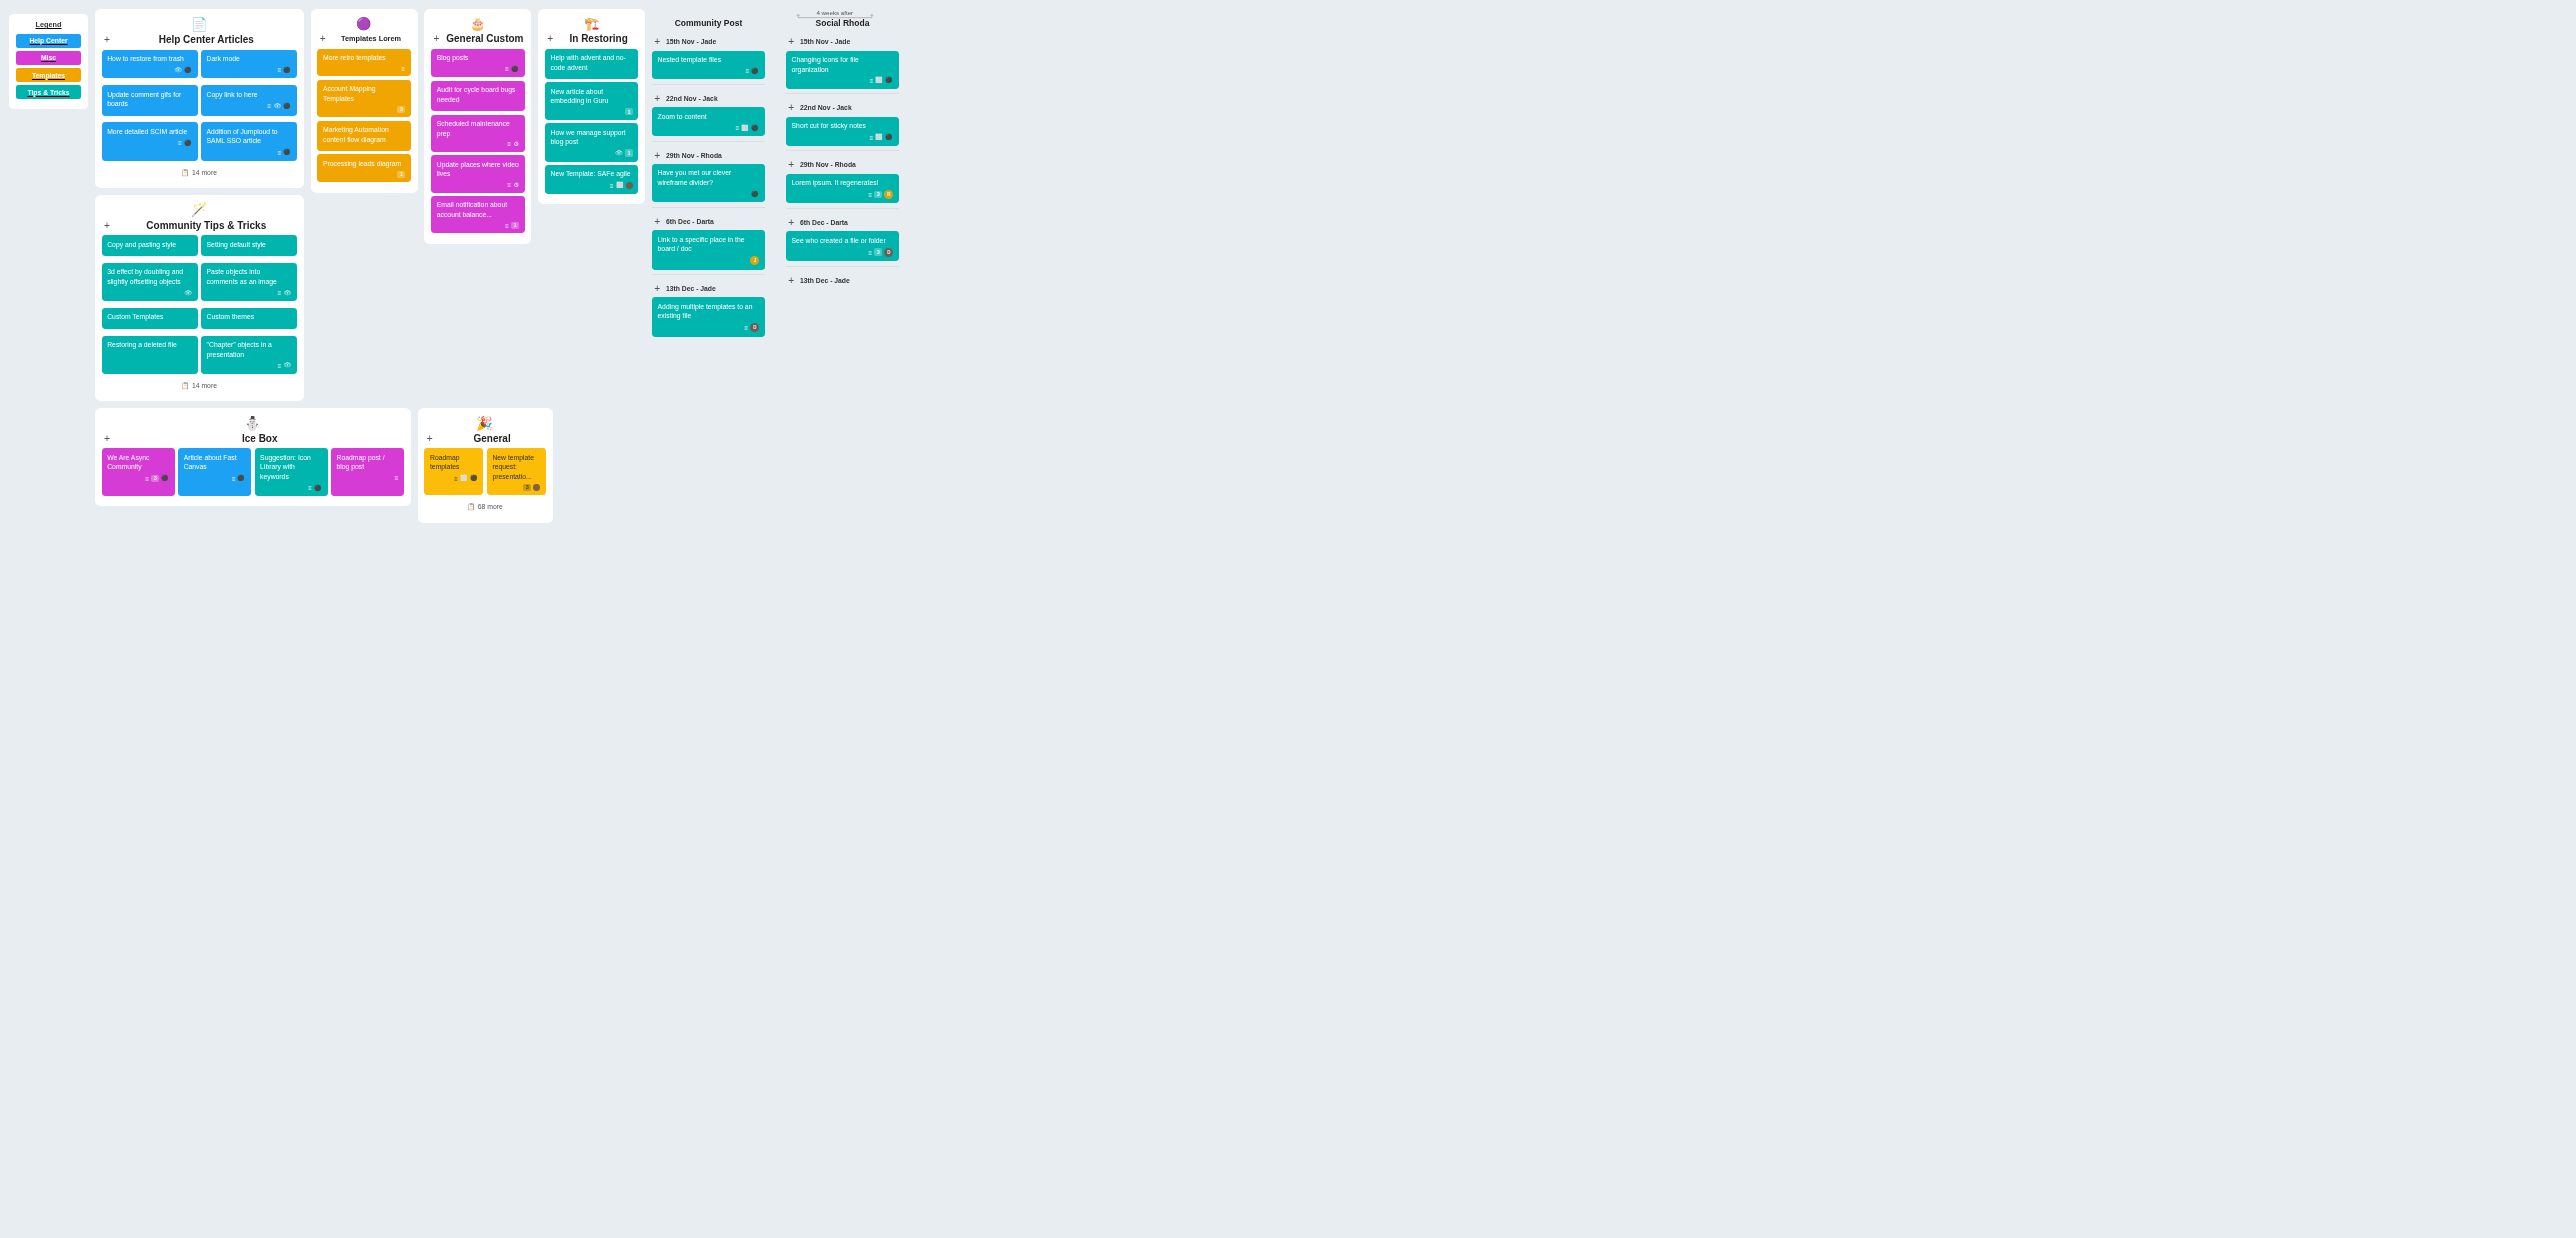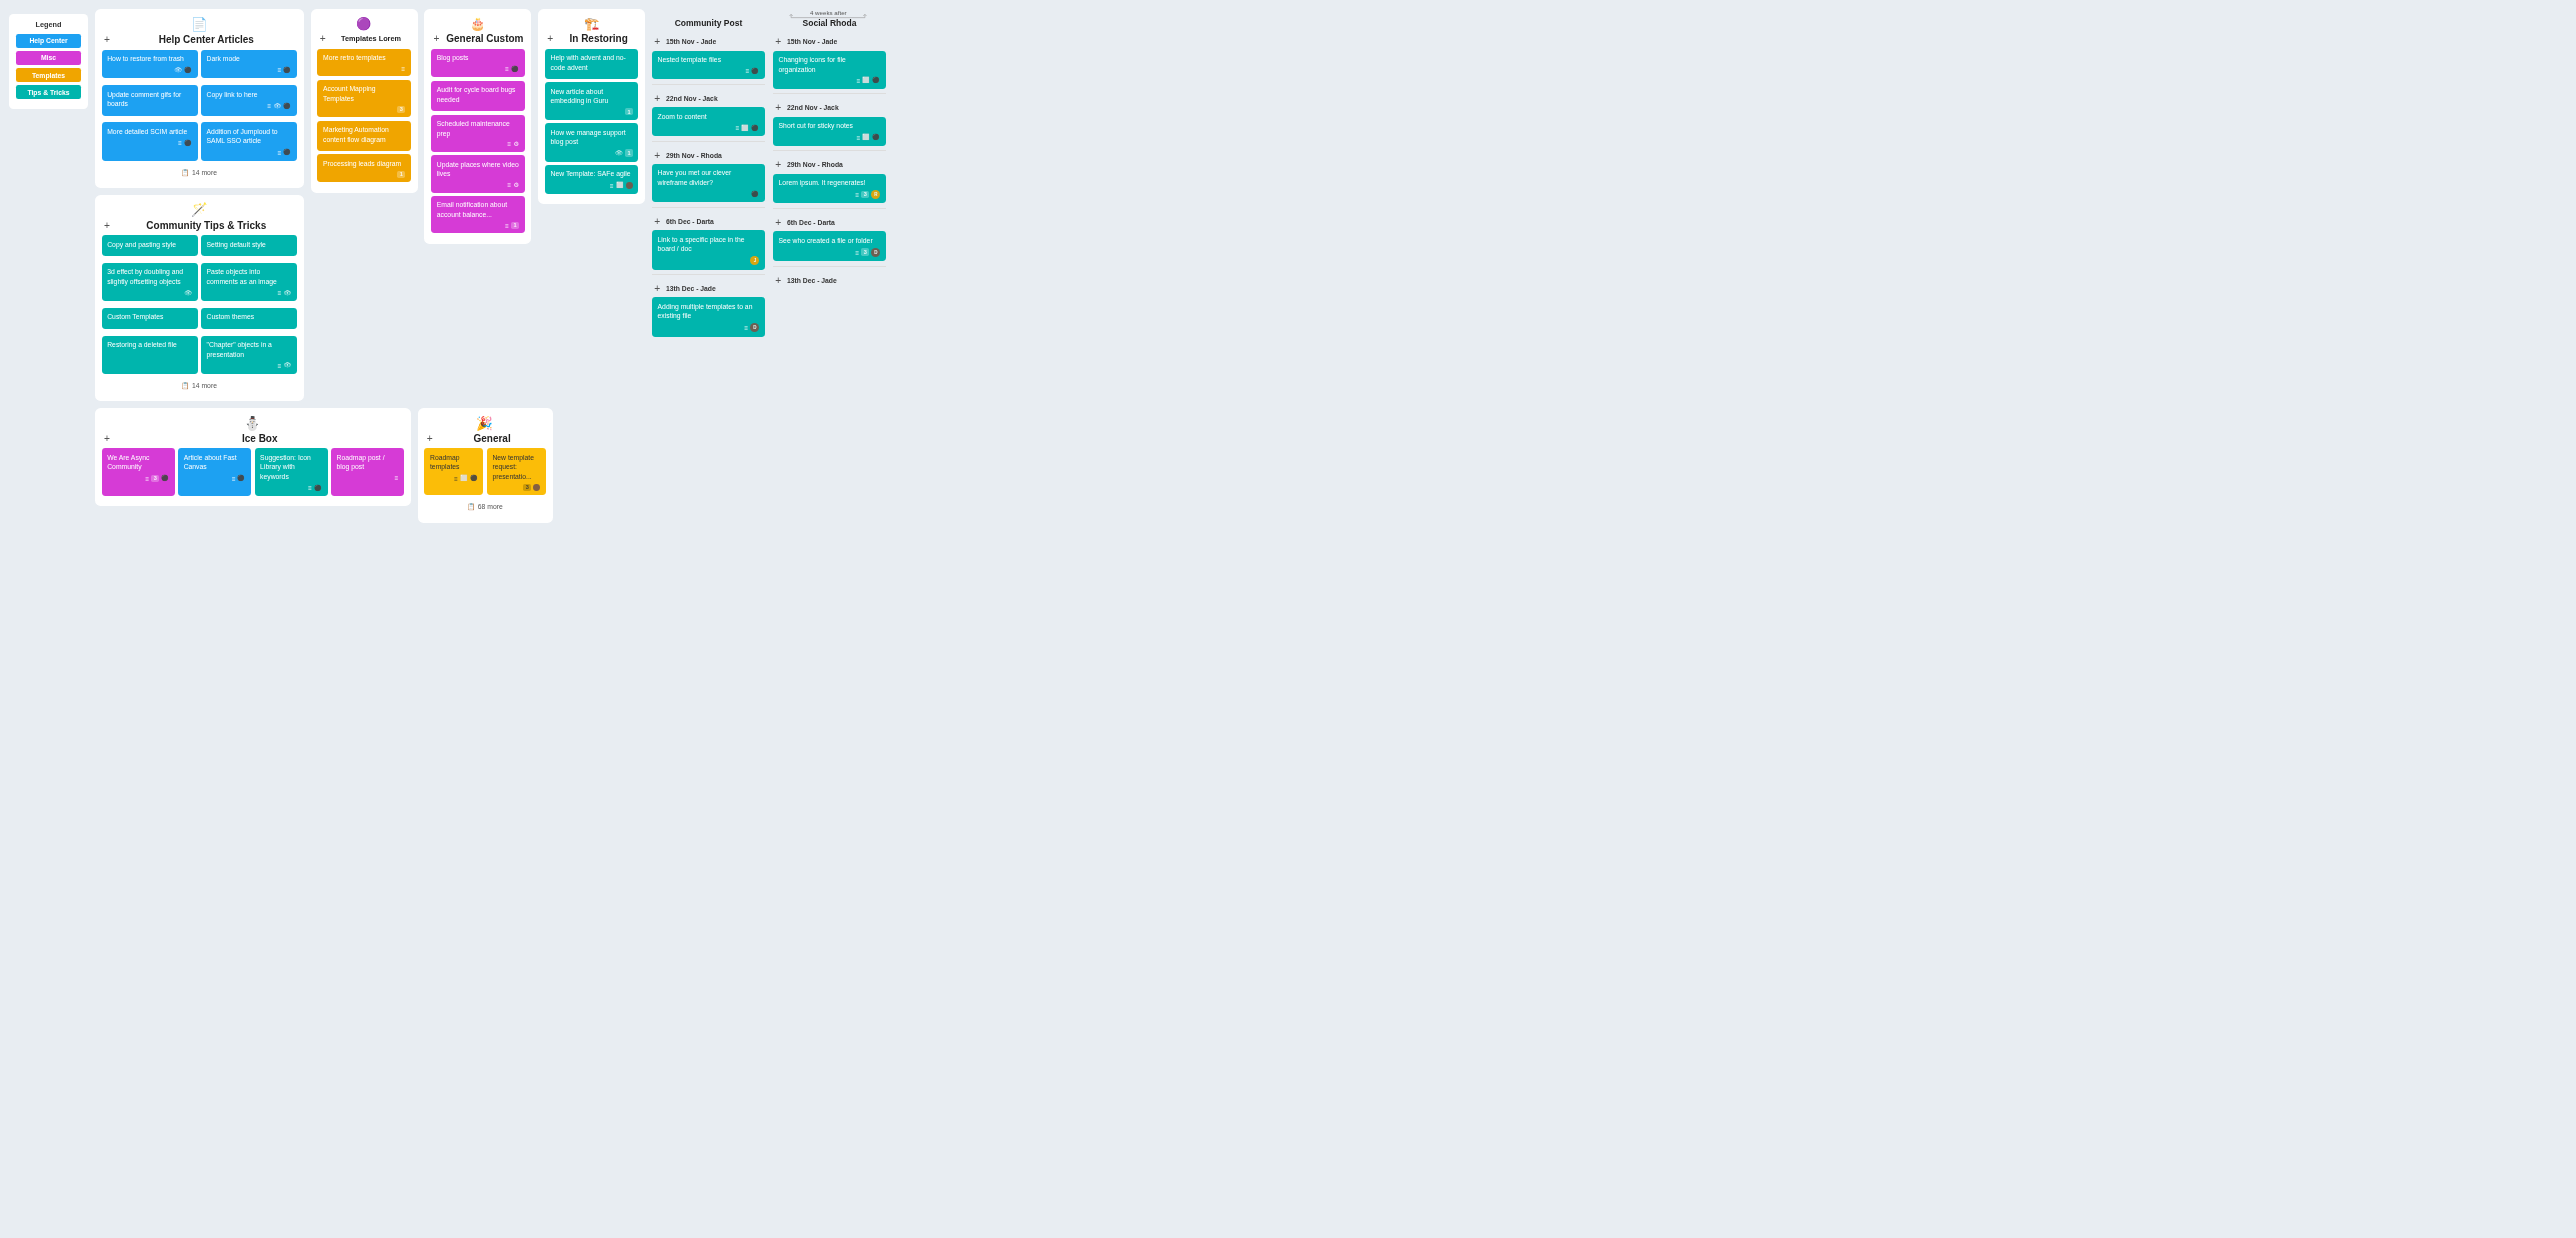--- a/index.html
+++ b/index.html
@@ -19,20 +19,21 @@
     }
 
     
     .legend {
       width: 79px;
       flex-shrink: 0;
       background: #fff;
       border-radius: 4.5px;
       padding: 6.8px;
       margin-top: 4.5px;
+      text-decoration: underline;
     }
     .legend-title {
       font-weight: 600;
       font-size: 7.3px;
       margin-bottom: 4.5px;
       text-align: center;
       color: #333;
     }
     .legend-item {
       border-radius: 2.3px;
@@ -411,21 +412,21 @@
                 <path d="M10,2 L10,10 L190,10 L190,2" fill="none" stroke="#999" stroke-width="1.5"></path>
                 <line x1="10" y1="2" x2="14" y2="6" stroke="#999" stroke-width="1.5"></line>
                 <line x1="10" y1="2" x2="6" y2="6" stroke="#999" stroke-width="1.5"></line>
                 <line x1="190" y1="2" x2="194" y2="6" stroke="#999" stroke-width="1.5"></line>
                 <line x1="190" y1="2" x2="186" y2="6" stroke="#999" stroke-width="1.5"></line>
               </svg>
             </div>
           </div>
         </div>
 
-        <div style="display:flex; gap:8px;">
+        <div style="display:flex; gap:21px;">
 
           <div class="post-column">
             <div class="post-column-header">Community Post</div>
 
             <div class="post-week-group">
               <div class="post-week-title">
                 <button class="add-btn">+</button>
                 <span>15th Nov - Jade</span>
               </div>
               <div class="card teal">

